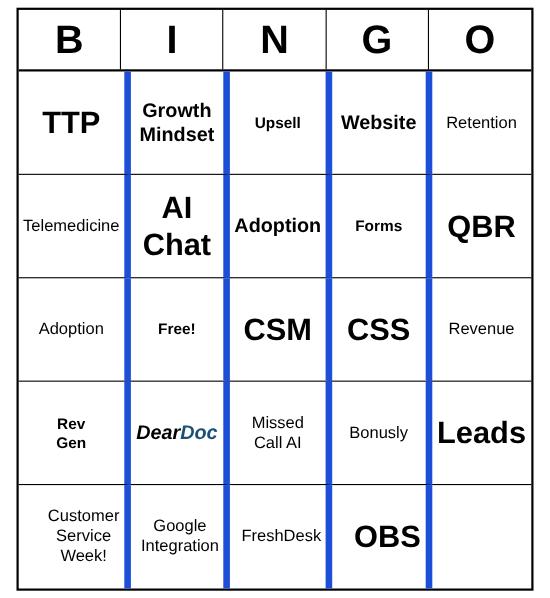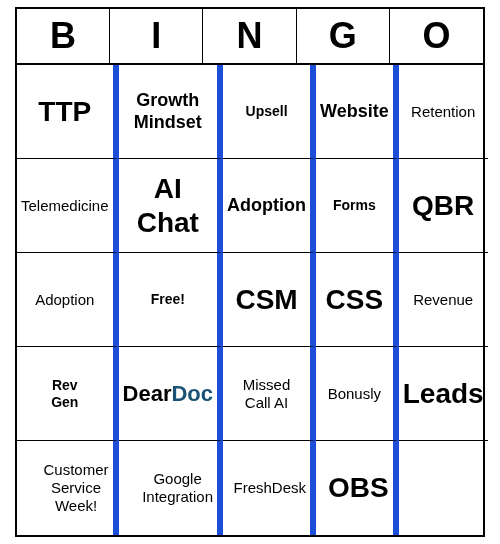--- a/index.html
+++ b/index.html
@@ -85,22 +85,23 @@
     .cell-text.medium-small {
       font-size: 18px;
       font-weight: bold;
     }
 
     .cell-text.small {
       font-size: 15px;
     }
 
     .deardoc-text {
-      font-size: 22px;
-      font-weight: bold;
+      font-size: 18px;
+      font-weight: bold;
+      font-style: italic;
     }
 
     .deardoc-dear {
       color: #000;
     }
 
     .deardoc-doc {
       color: #1a5276;
     }
   </style>

